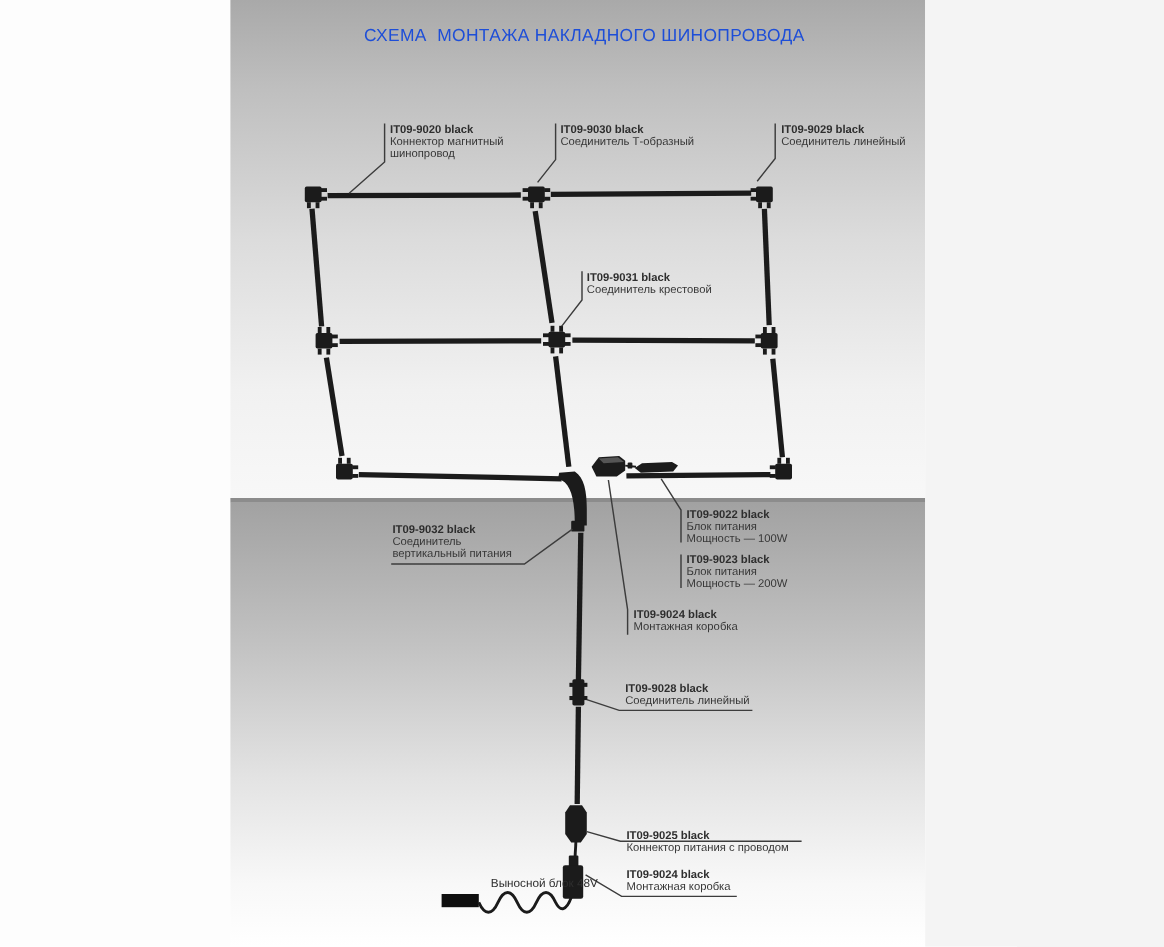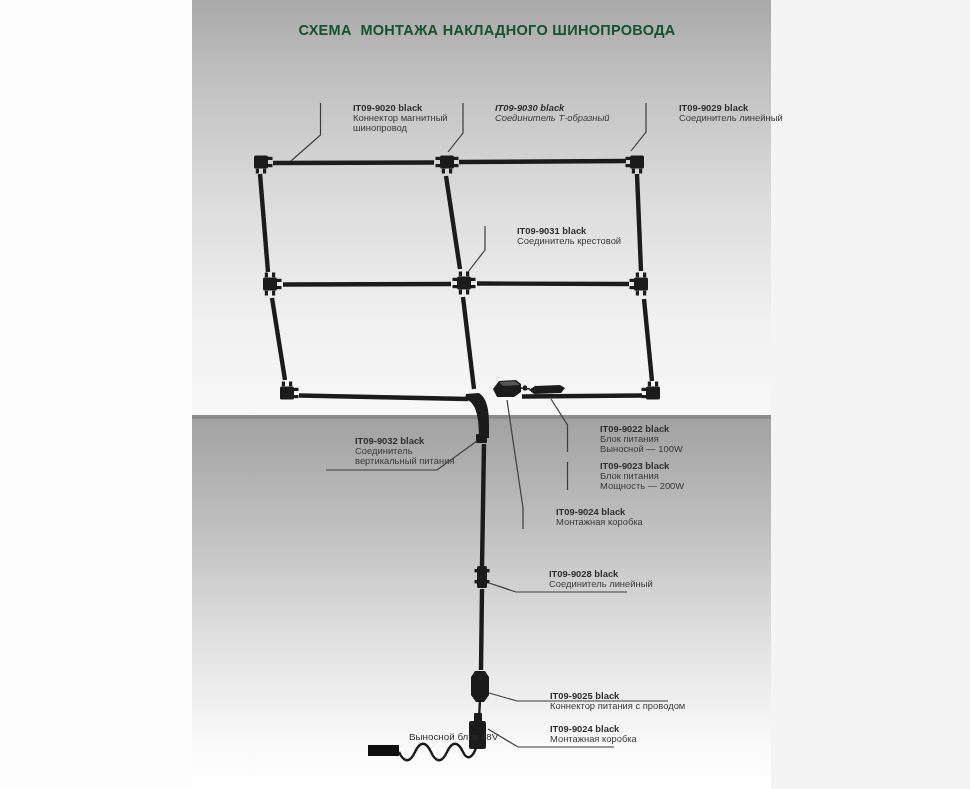--- a/index.html
+++ b/index.html
@@ -8,25 +8,25 @@
   
   .margin-left{position:absolute;left:0;top:0;width:192px;height:789px;background:#fdfdfd;}
   .margin-right{position:absolute;left:771px;top:0;width:199px;height:789px;background:#f4f4f4;}
   .ceiling{position:absolute;left:192px;top:0;width:579px;height:417px;
            background:linear-gradient(to bottom,#a9a9a9 0%,#bfbfbf 18%,#dcdcdc 48%,#f1f1f1 78%,#f8f8f8 100%);}
   .wall-edge{position:absolute;left:192px;top:415px;width:579px;height:4px;background:#8c8c8c;}
   .wall{position:absolute;left:192px;top:419px;width:579px;height:370px;
         background:linear-gradient(to bottom,#a2a2a2 0%,#c2c2c2 32%,#e3e3e3 62%,#f8f8f8 86%,#ffffff 100%);}
   svg.diagram{position:absolute;left:0;top:0;}
   
-  .title{position:absolute;left:197px;top:21px;width:580px;text-align:center;color:#14532d;
-         font-weight:700;font-size:14.5px;line-height:19px;letter-spacing:.3px;}
+  .title{position:absolute;left:197px;top:21px;width:580px;text-align:center;color:#1d4ed8;
+         font-weight:400;font-size:14.5px;line-height:19px;letter-spacing:.3px;}
   .title div{white-space:pre;}
   
-  .lbl{position:absolute;color:#2e2e2e;font-size:9.4px;line-height:10px;white-space:nowrap;margin-left:28px;}
+  .lbl{position:absolute;color:#2e2e2e;font-size:9.4px;line-height:10px;white-space:nowrap;}
   .lbl .part{font-weight:700;}
   .lbl .desc{font-weight:400;color:#383838;}
   .rlab{position:absolute;color:#2e2e2e;font-size:9.8px;font-weight:400;white-space:nowrap;padding-left:40px;}
   
   .track{stroke:#1b1b1b;stroke-width:4.4;fill:none;}
   .trackthin{stroke:#1b1b1b;stroke-width:2.4;fill:none;}
   .leader{stroke:#3c3c3c;stroke-width:1.2;fill:none;}
   .blk{fill:#1b1b1b;}
 </style>
 </head>
@@ -185,21 +185,21 @@
   <div class="title">
     <div>СХЕМА  МОНТАЖА НАКЛАДНОГО ШИНОПРОВОДА</div>
   </div>
 
   <div class="lbl" style="left:325px;top:103px;">
     <div class="part">IT09-9020 black</div>
     <div class="desc">Коннектор магнитный</div>
     <div class="desc">шинопровод</div>
   </div>
 
-  <div class="lbl" style="left:467px;top:103px;font-style:italic;">
+  <div class="lbl" style="left:467px;top:103px;">
     <div class="part">IT09-9030 black</div>
     <div class="desc">Соединитель Т-образный</div>
   </div>
 
   <div class="lbl" style="left:651px;top:103px;">
     <div class="part">IT09-9029 black</div>
     <div class="desc">Соединитель линейный</div>
   </div>
 
   <div class="lbl" style="left:489px;top:226px;">
@@ -209,21 +209,21 @@
 
   <div class="lbl" style="left:327px;top:436px;">
     <div class="part">IT09-9032 black</div>
     <div class="desc">Соединитель</div>
     <div class="desc">вертикальный питания</div>
   </div>
 
   <div class="lbl" style="left:572px;top:424px;">
     <div class="part">IT09-9022 black</div>
     <div class="desc">Блок питания</div>
-    <div class="desc">Выносной — 100W</div>
+    <div class="desc">Мощность — 100W</div>
   </div>
 
   <div class="lbl" style="left:572px;top:461px;">
     <div class="part">IT09-9023 black</div>
     <div class="desc">Блок питания</div>
     <div class="desc">Мощность — 200W</div>
   </div>
 
   <div class="lbl" style="left:528px;top:507px;">
     <div class="part">IT09-9024 black</div>

